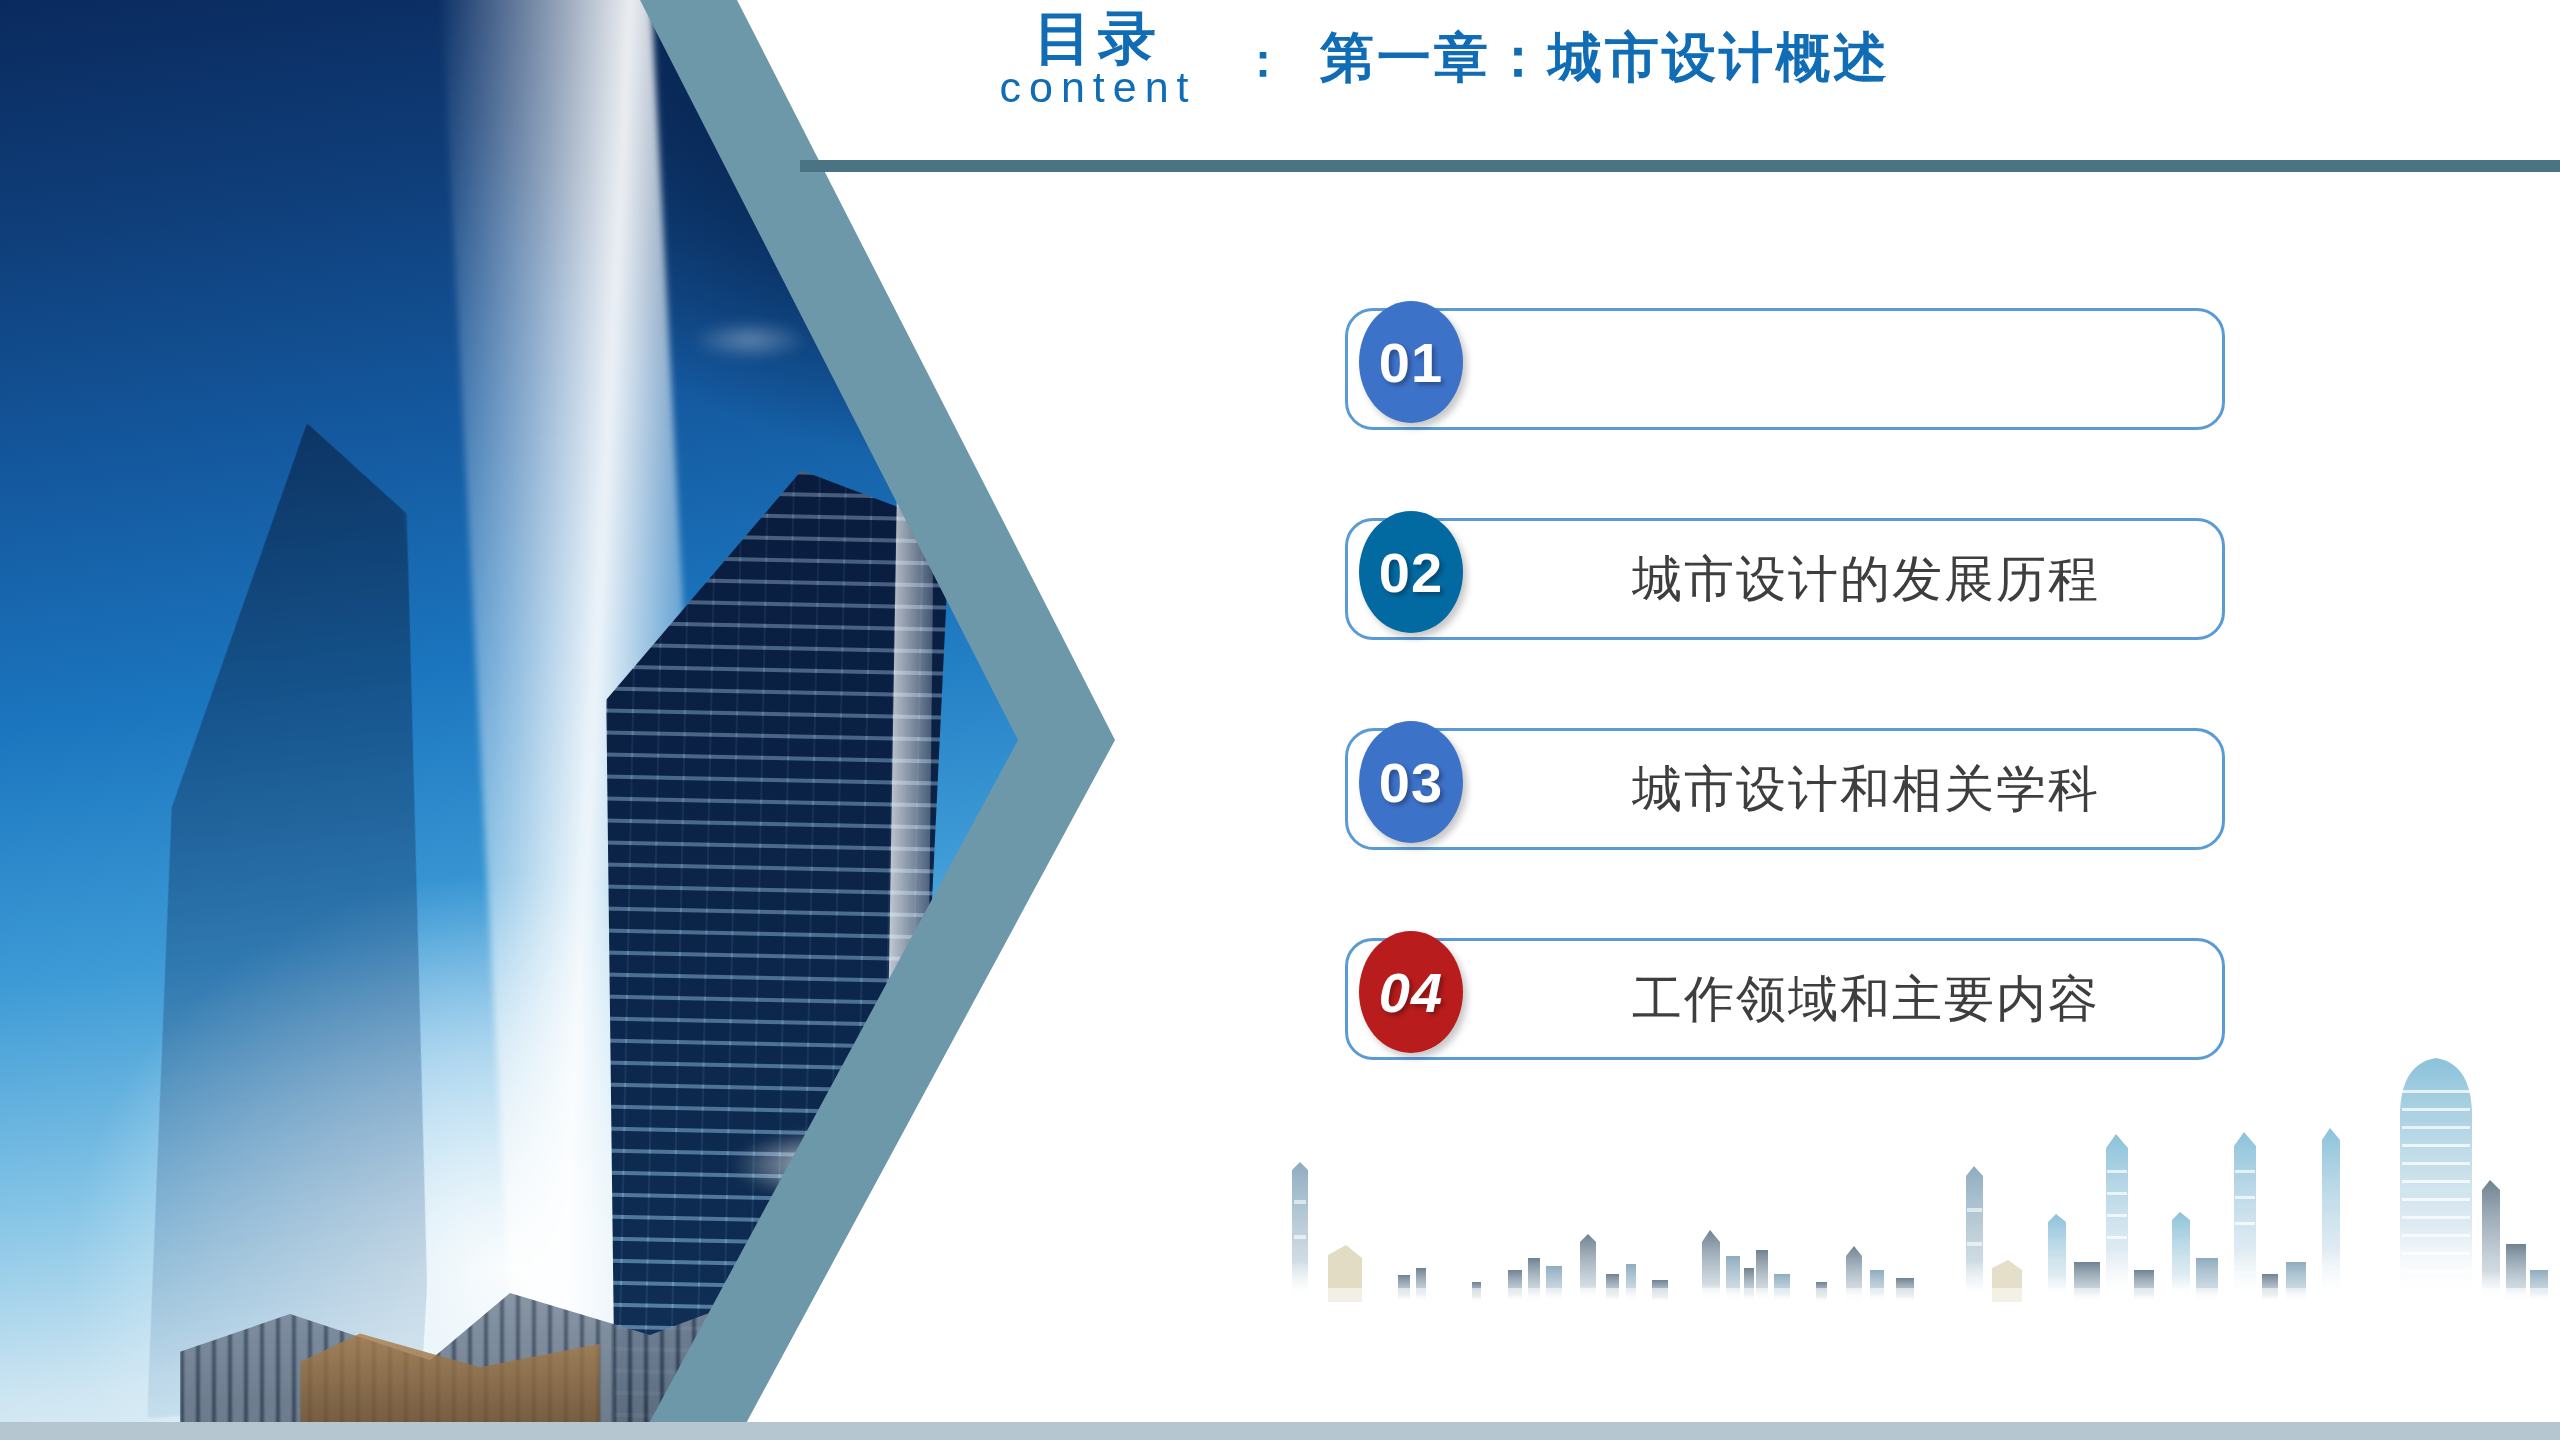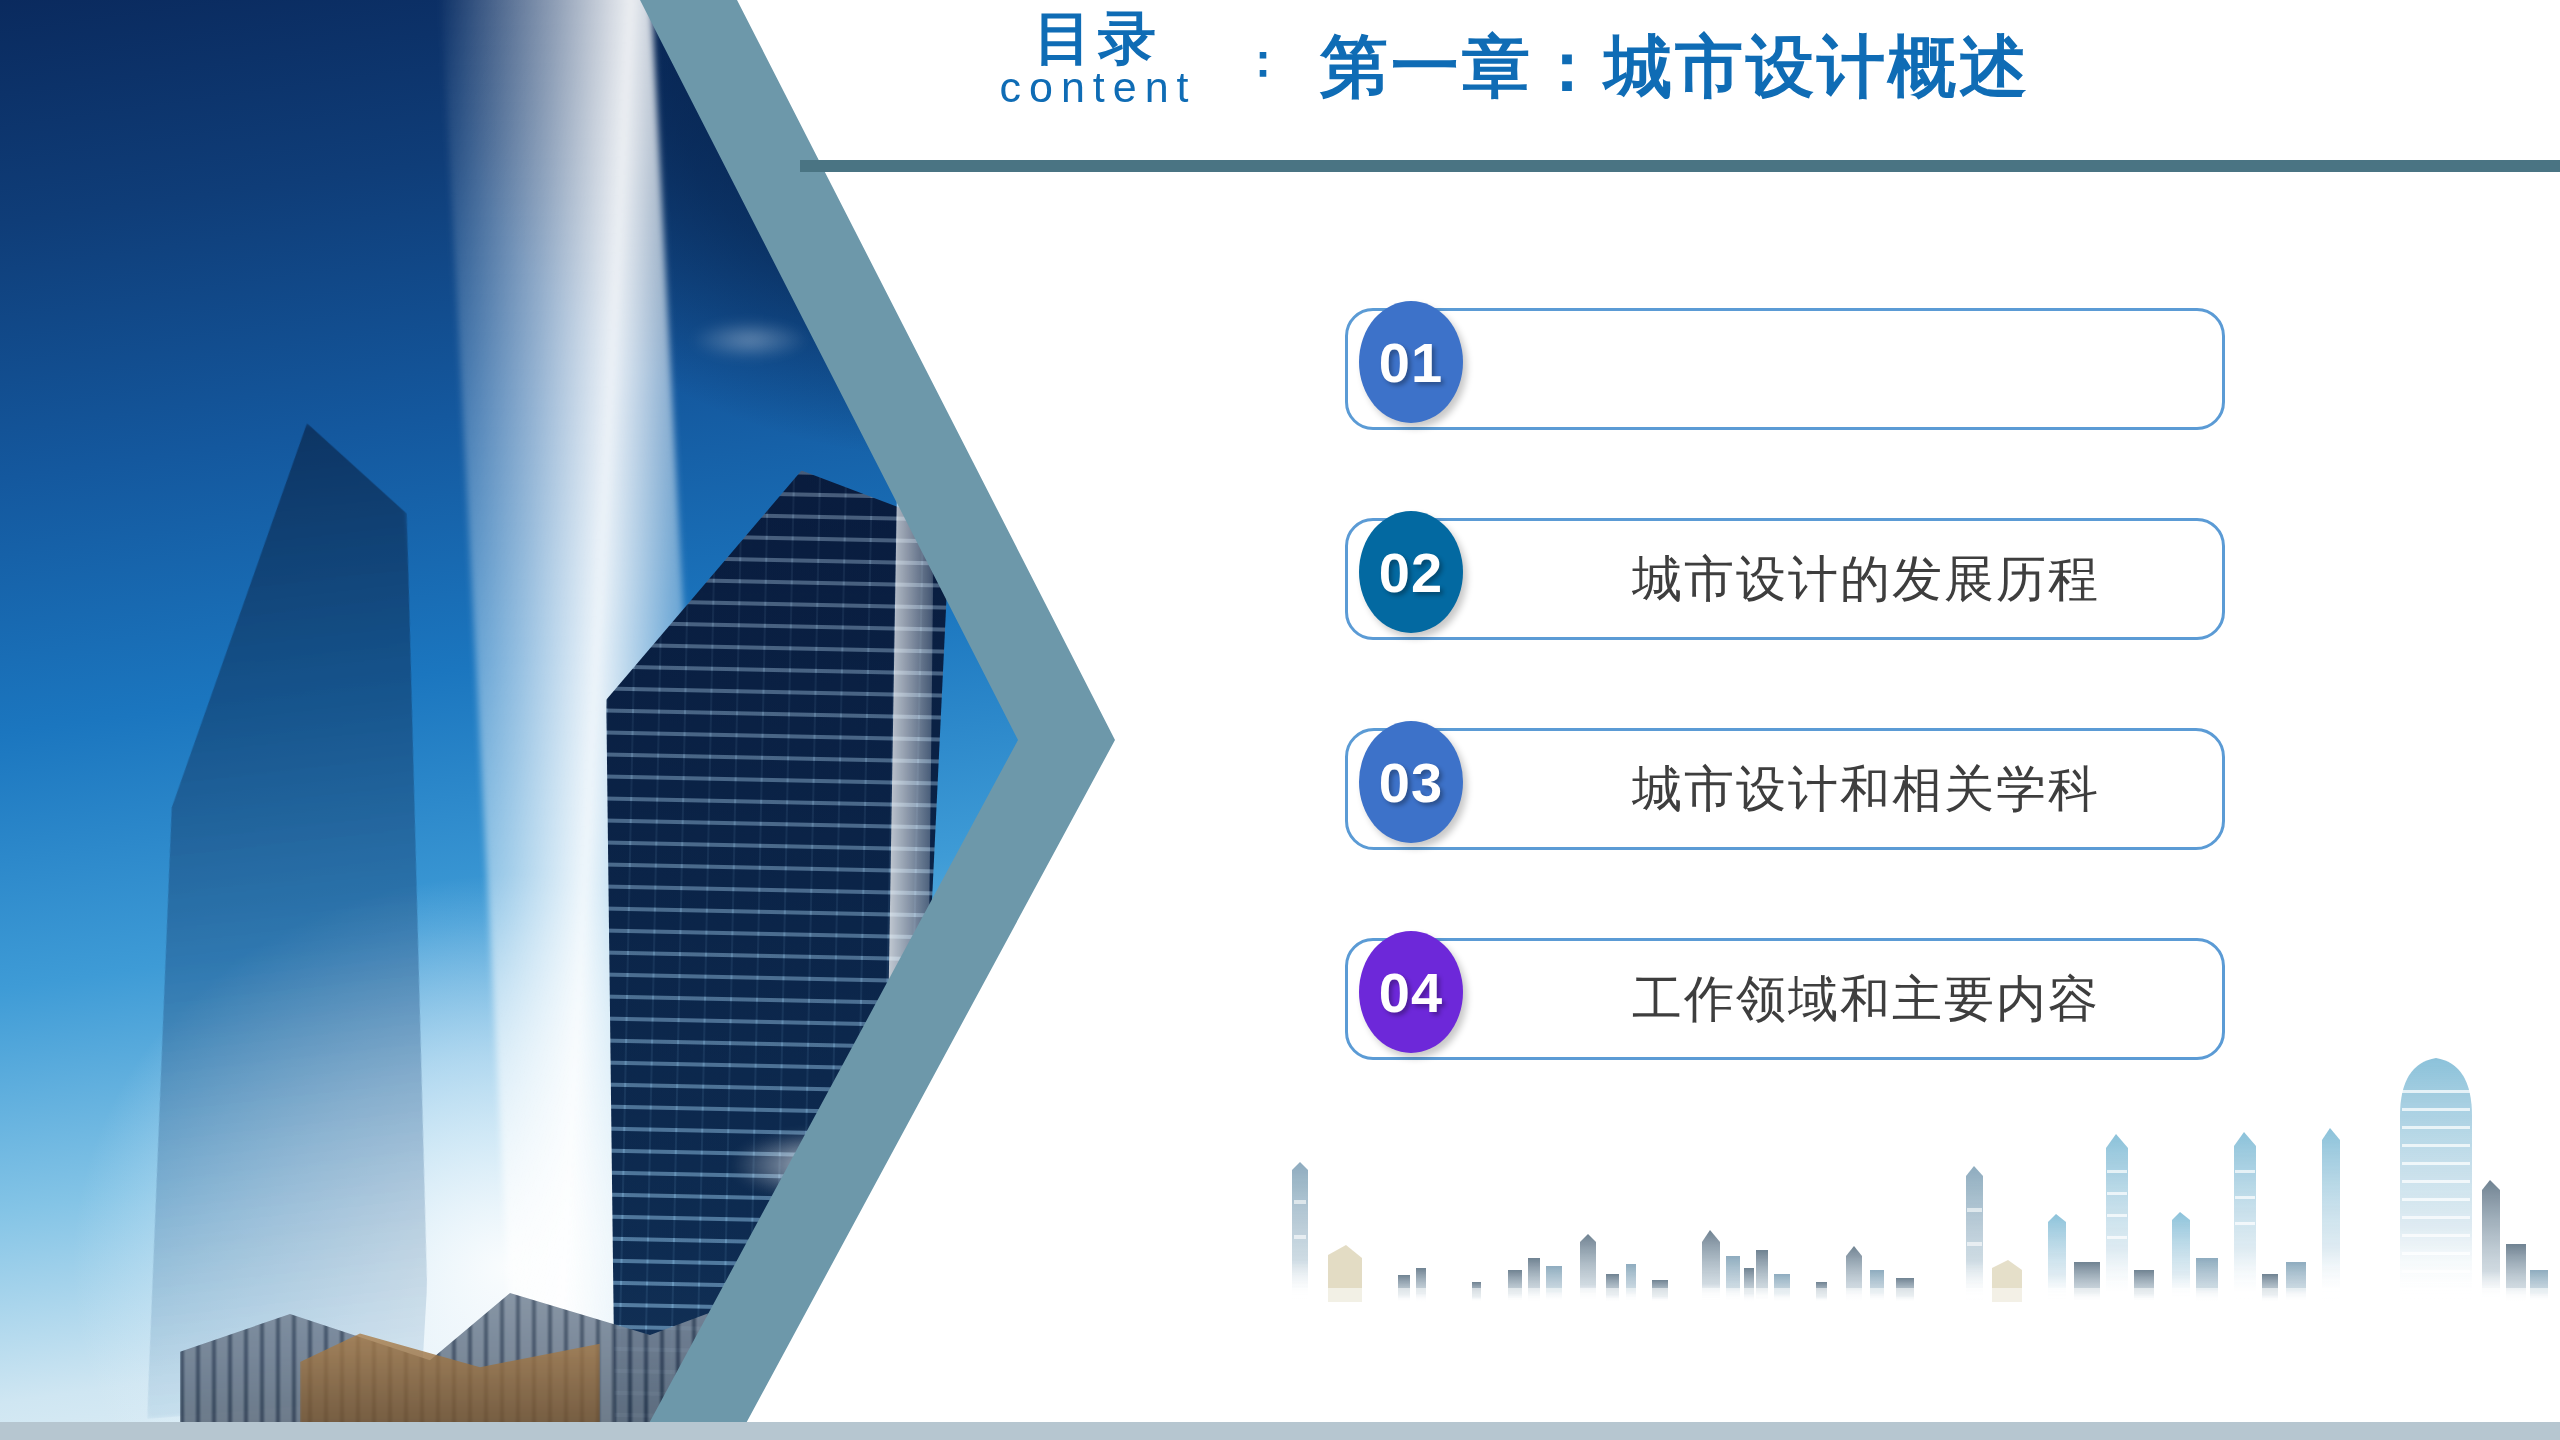--- a/index.html
+++ b/index.html
@@ -189,21 +189,21 @@
   .header-colon {
     position: absolute;
     left: 1240px; top: 30px;
     font-size: 46px;
     font-weight: 700;
     color: #0f6cb5;
   }
   .header-chapter {
     position: absolute;
     left: 1320px; top: 22px;
-    font-size: 68px;
+    font-size: 54px;
     font-weight: 700;
     color: #0f6cb5;
     letter-spacing: 3px;
     white-space: nowrap;
   }
 
   
   .toc-list {
     position: absolute;
     left: 1345px; top: 308px;
@@ -311,21 +311,21 @@
       <div class="toc-badge" style="background:#0369a1;">02</div>
       <div class="toc-label">城市设计的发展历程</div>
     </div>
 
     <div class="toc-item" style="border-color: rgb(91, 155, 213); border-radius: 29px;">
       <div class="toc-badge" style="background:#3d72c9;">03</div>
       <div class="toc-label">城市设计和相关学科</div>
     </div>
 
     <div class="toc-item" style="border-color: rgb(91, 155, 213);">
-      <div class="toc-badge" style="background:#6d28d9;">04</div>
+      <div class="toc-badge" style="background:#b91c1c;font-style:italic;">04</div>
       <div class="toc-label">工作领域和主要内容</div>
     </div>
 
   </div>
 
   <svg class="skyline" viewBox="0 0 1310 300" preserveAspectRatio="none">
     <defs>
       <linearGradient id="sgA" x1="0" y1="0" x2="0" y2="1">
         <stop offset="0%" stop-color="#6f95ad" stop-opacity="0.85"></stop>
         <stop offset="70%" stop-color="#9fb9c9" stop-opacity="0.55"></stop>

